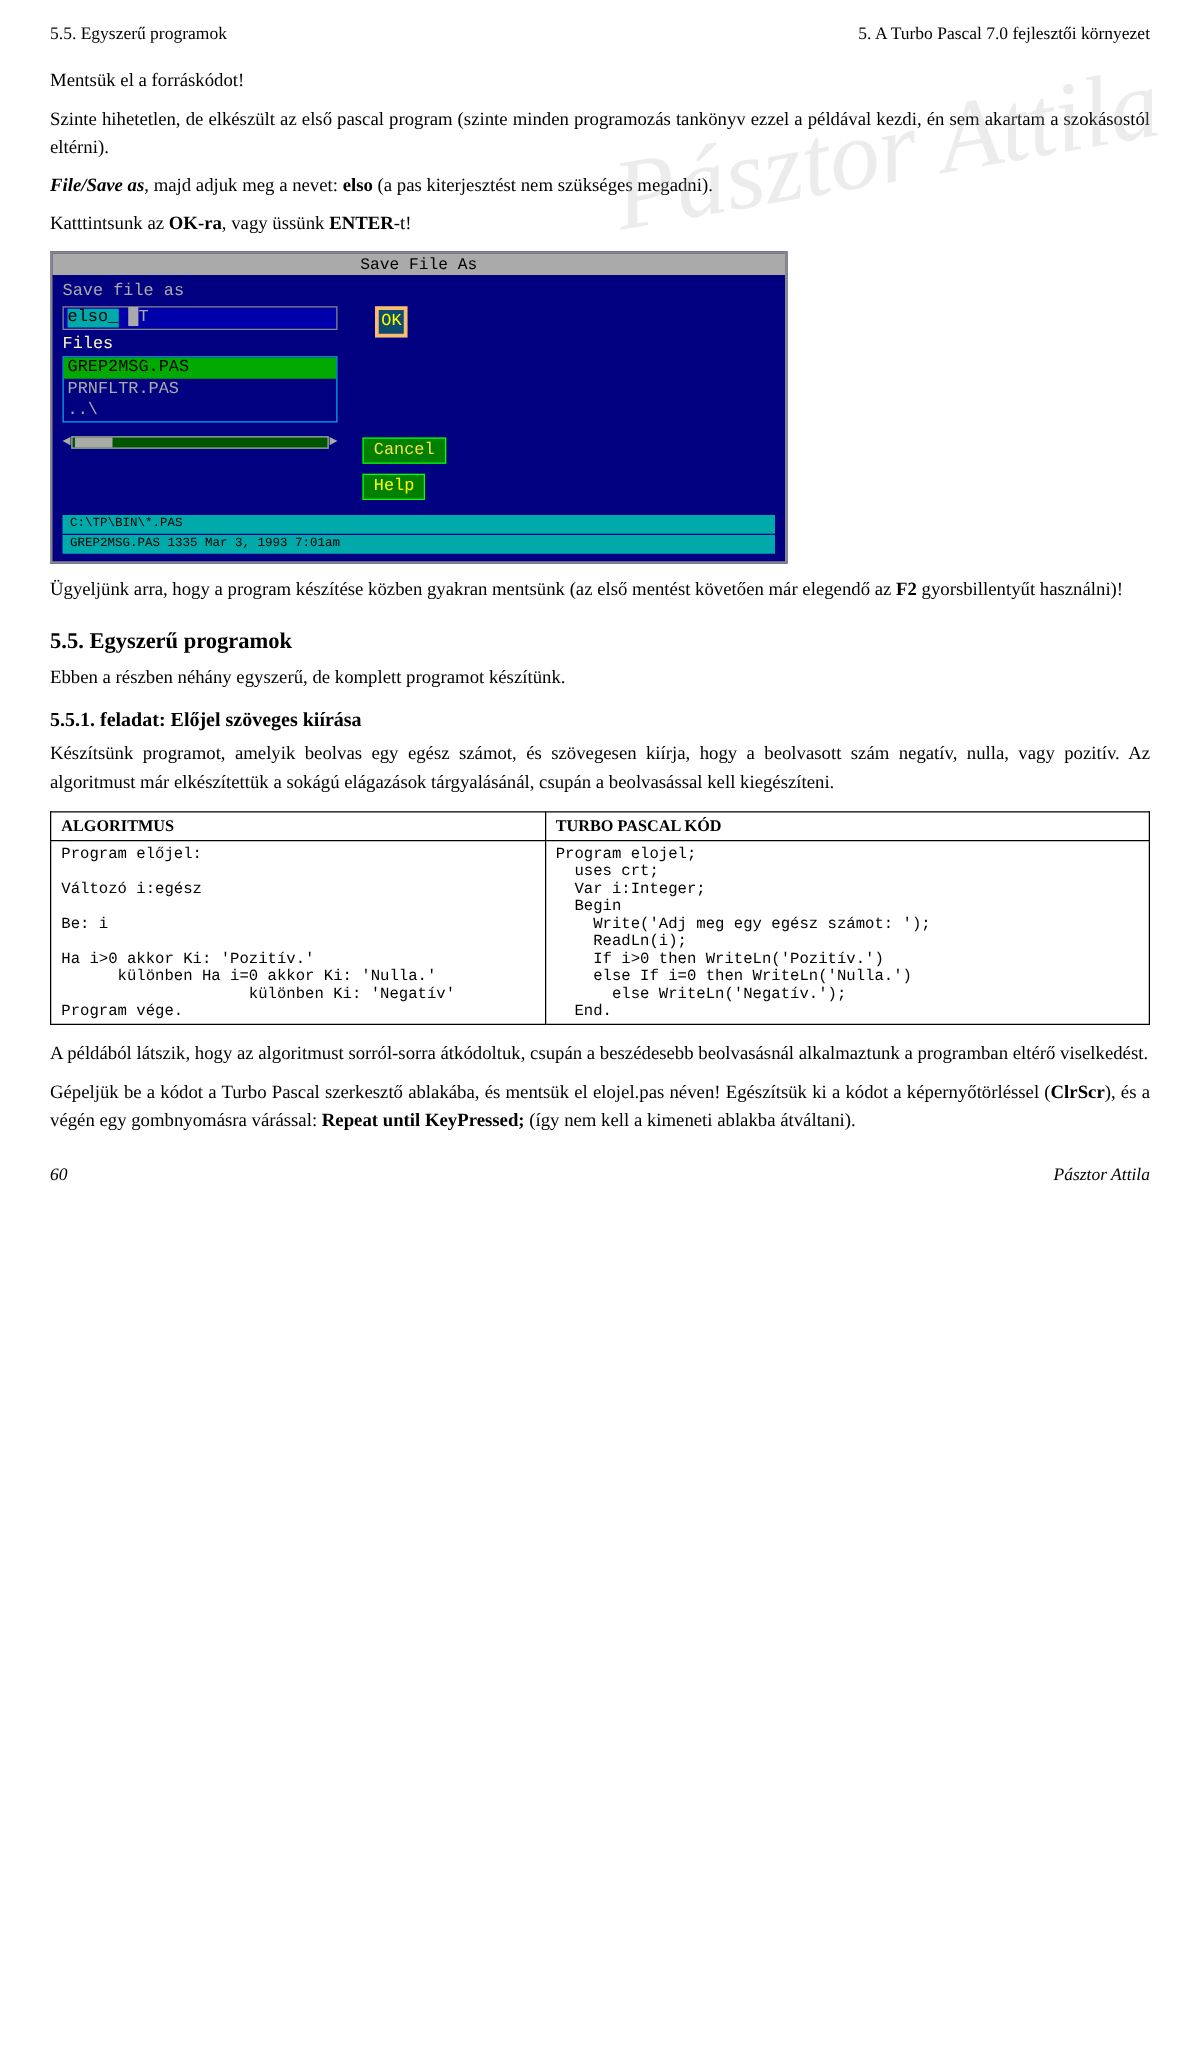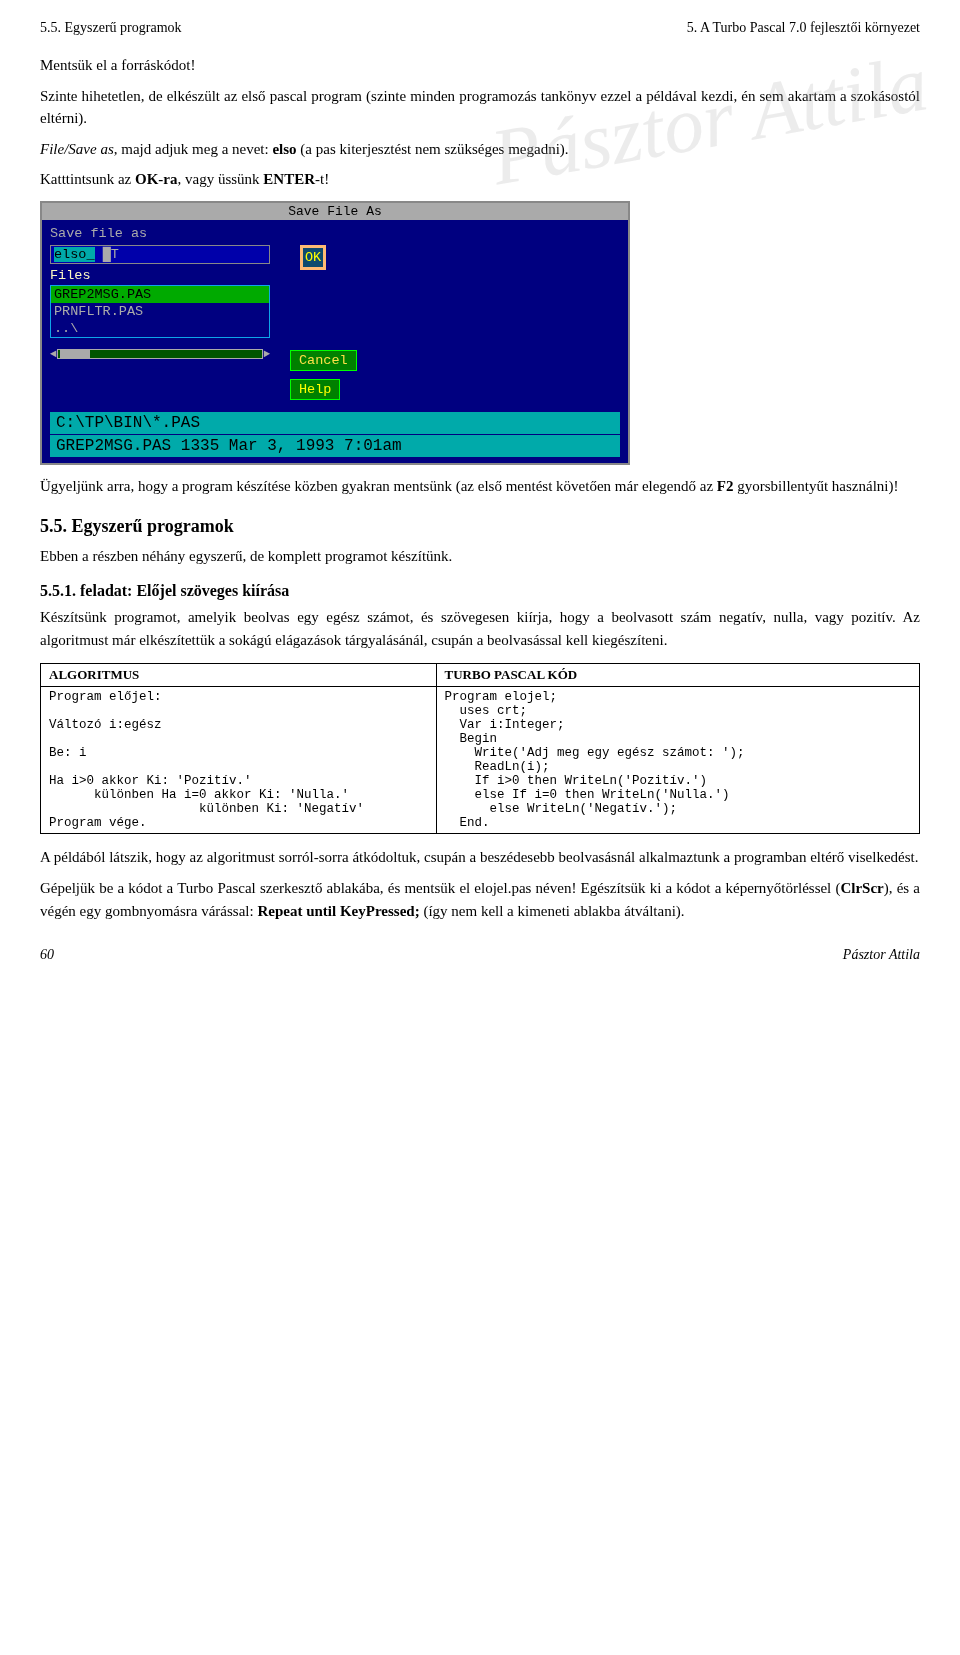--- a/index.html
+++ b/index.html
@@ -20,21 +20,21 @@
     }
     .intro-text {
       margin-bottom: 10px;
       line-height: 1.5;
       text-align: justify;
     }
     .intro-text p {
       margin-bottom: 8px;
     }
     .intro-text .bold { font-weight: bold; }
-    .intro-text .bold-italic { font-weight: normal; font-style: italic; }
+    .intro-text .bold-italic { font-weight: bold; font-style: italic; }
 
     
     .terminal-box {
       border: 2px solid #888;
       background: #000080;
       margin: 10px 0 10px 0;
       width: 590px;
       font-family: "Courier New", Courier, monospace;
       font-size: 13.5px;
       color: #aaaaaa;
@@ -131,21 +131,21 @@
     }
     .t-scrollbar-thumb {
       background: #aaaaaa;
       width: 30px;
       height: 8px;
       margin-left: 2px;
     }
     .t-bottom-bar {
       background: #00aaaa;
       color: #000;
-      font-size: 16px;
+      font-size: 10px;
       padding: 2px 6px;
       margin-top: 4px;
     }
     .two-col-layout {
       display: flex;
     }
     .left-panel {
       width: 220px;
       flex-shrink: 0;
     }

